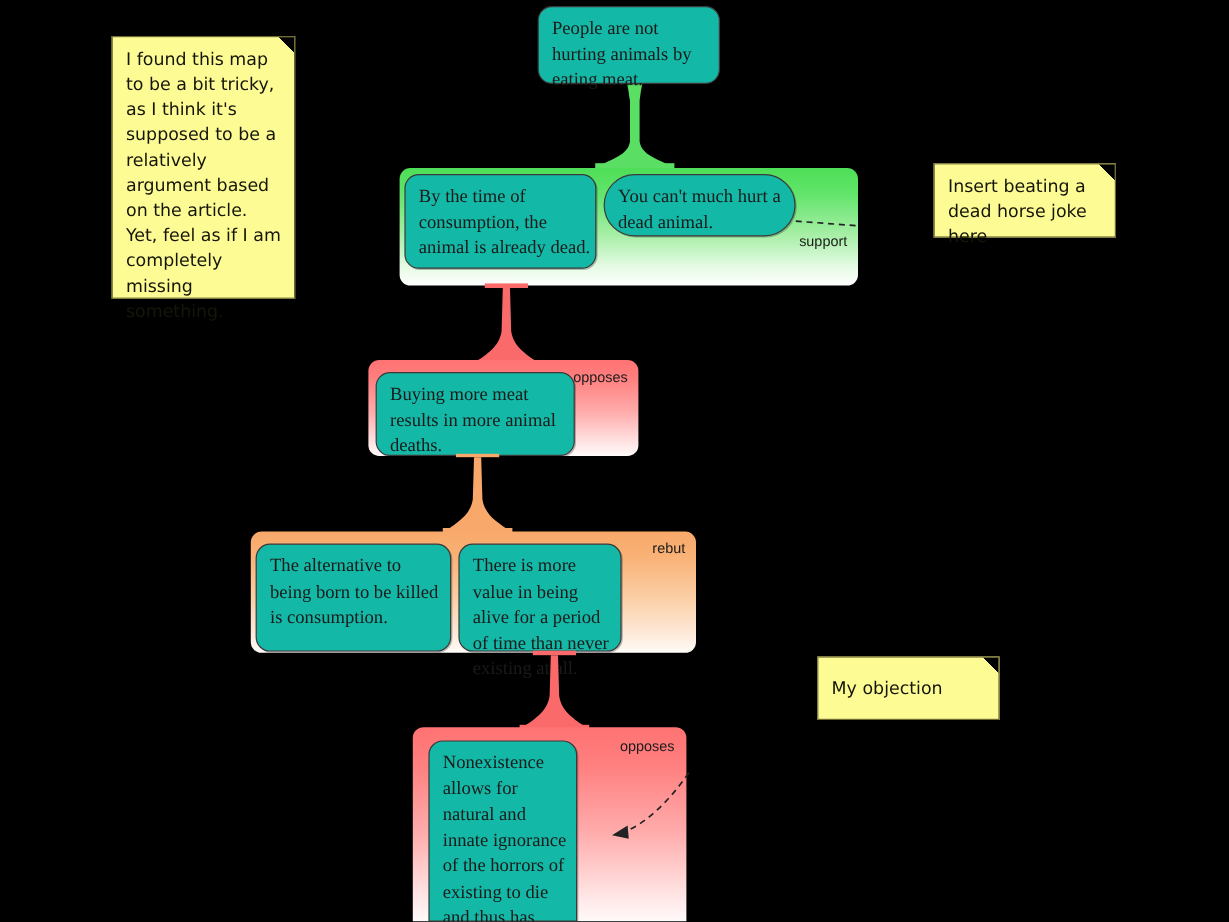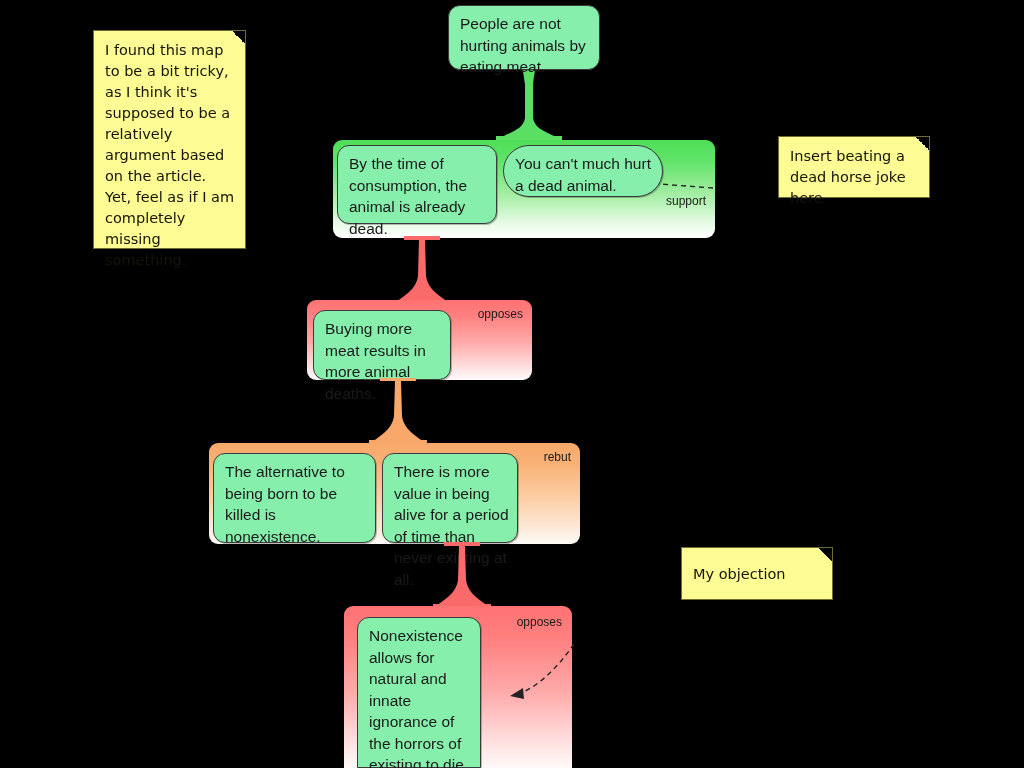--- a/index.html
+++ b/index.html
@@ -8,29 +8,29 @@
     font-family:"Liberation Sans",sans-serif;
   }
   .canvas{position:absolute;inset:0;}
 
   
   .abs{position:absolute;}
 
   
   .claim{
     position:absolute;
-    background:#86efac;
+    background:#14b8a6;
     border:1.6px solid #3a3a3a;
     border-radius:12px;
     box-sizing:border-box;
     padding:7px 4px 6px 11px;
     font-size:15.5px;
     line-height:21.5px;
     color:#1a1a1a;
-    font-family:Liberation Sans, sans-serif;
+    font-family:Liberation Serif, serif;
     box-shadow:1px 1px 0 rgba(0,0,0,.25);
   }
 
   
   .group{
     position:absolute;
     border-radius:9px;
     box-sizing:border-box;
   }
   .group.support{
@@ -113,34 +113,34 @@
     <svg width="60" height="72" viewBox="0 0 60 72">
       <rect x="12" y="0" width="36" height="4" fill="#fb6a6a"></rect>
       <path d="M27 4 L33 4 L34 40 C36 54 48 60 59 68 L1 68 C12 60 24 54 26 40 Z" fill="#fb6a6a"></path>
       <rect x="1" y="64" width="58" height="8" fill="#fb6a6a"></rect>
     </svg>
   </div>
 
   <div class="group opposes" style="left:307px;top:300px;width:225px;height:80px;">
     <span class="group-label" style="right:9px;top:7px;">opposes</span>
   </div>
-  <div class="claim" style="left:313px;top:310px;width:138px;height:70px;">Buying more meat results in more animal deaths.</div>
+  <div class="claim" style="left:313px;top:310px;width:166px;height:70px;">Buying more meat results in more animal deaths.</div>
 
   <div class="conn" style="left:368px;top:378px;">
     <svg width="60" height="70" viewBox="0 0 60 70">
       <rect x="12" y="0" width="36" height="3" fill="#f9a86b"></rect>
       <path d="M27 3 L33 3 L34 38 C36 52 48 58 59 66 L1 66 C12 58 24 52 26 38 Z" fill="#f9a86b"></path>
       <rect x="1" y="62" width="58" height="8" fill="#f9a86b"></rect>
     </svg>
   </div>
 
   <div class="group rebut" style="left:209px;top:443px;width:371px;height:101px;">
     <span class="group-label" style="right:9px;top:7px;padding-left:40px;">rebut</span>
   </div>
-  <div class="claim" style="left:213px;top:453px;width:163px;height:90px;">The alternative to being born to be killed is nonexistence.</div>
+  <div class="claim" style="left:213px;top:453px;width:163px;height:90px;">The alternative to being born to be killed is consumption.</div>
   <div class="claim" style="left:382px;top:453px;width:136px;height:90px;">There is more value in being alive for a period of time than never existing at all.</div>
 
   <div class="conn" style="left:432px;top:542px;">
     <svg width="60" height="70" viewBox="0 0 60 70">
       <rect x="12" y="0" width="36" height="4" fill="#fb6a6a"></rect>
       <path d="M27 4 L33 4 L34 38 C36 52 48 58 59 66 L1 66 C12 58 24 52 26 38 Z" fill="#fb6a6a"></path>
       <rect x="1" y="62" width="58" height="8" fill="#fb6a6a"></rect>
     </svg>
   </div>
 

